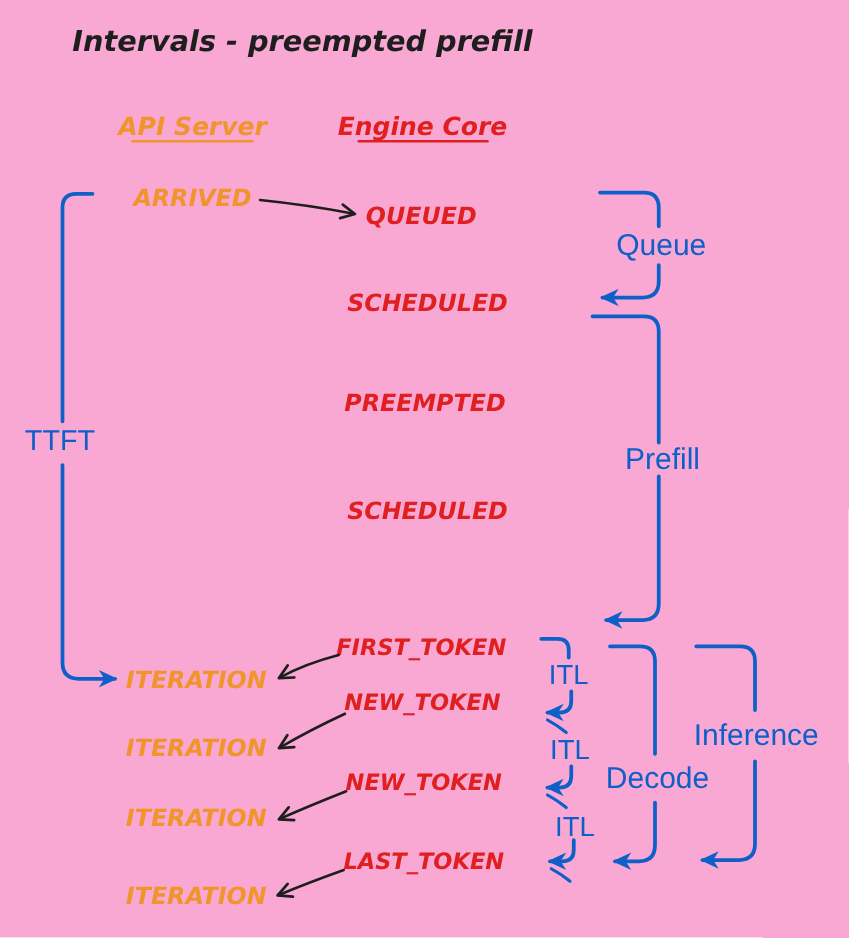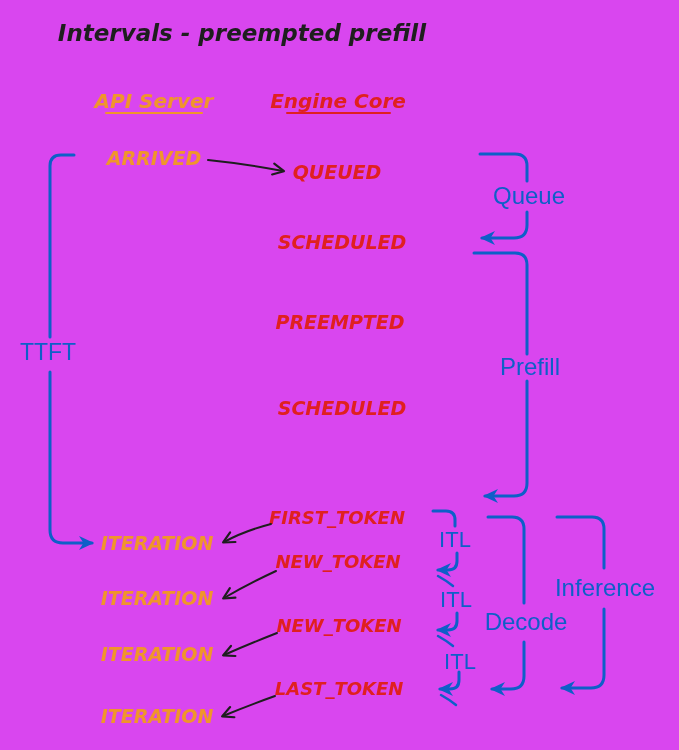--- a/index.html
+++ b/index.html
@@ -4,21 +4,21 @@
 <style>
   html, body {
     margin: 0;
     padding: 0;
     background: #ffffff;
   }
   .stage {
     position: relative;
     width: 679px;
     height: 750px;
-    background: #d946ef;
+    background: #f9a8d4;
     overflow: hidden;
   }
   svg { display: block; }
   .hand {
     font-family: "DejaVu Sans", sans-serif;
     font-style: italic;
     font-weight: bold;
   }
   .clean {
     font-family: "Liberation Sans", sans-serif;

